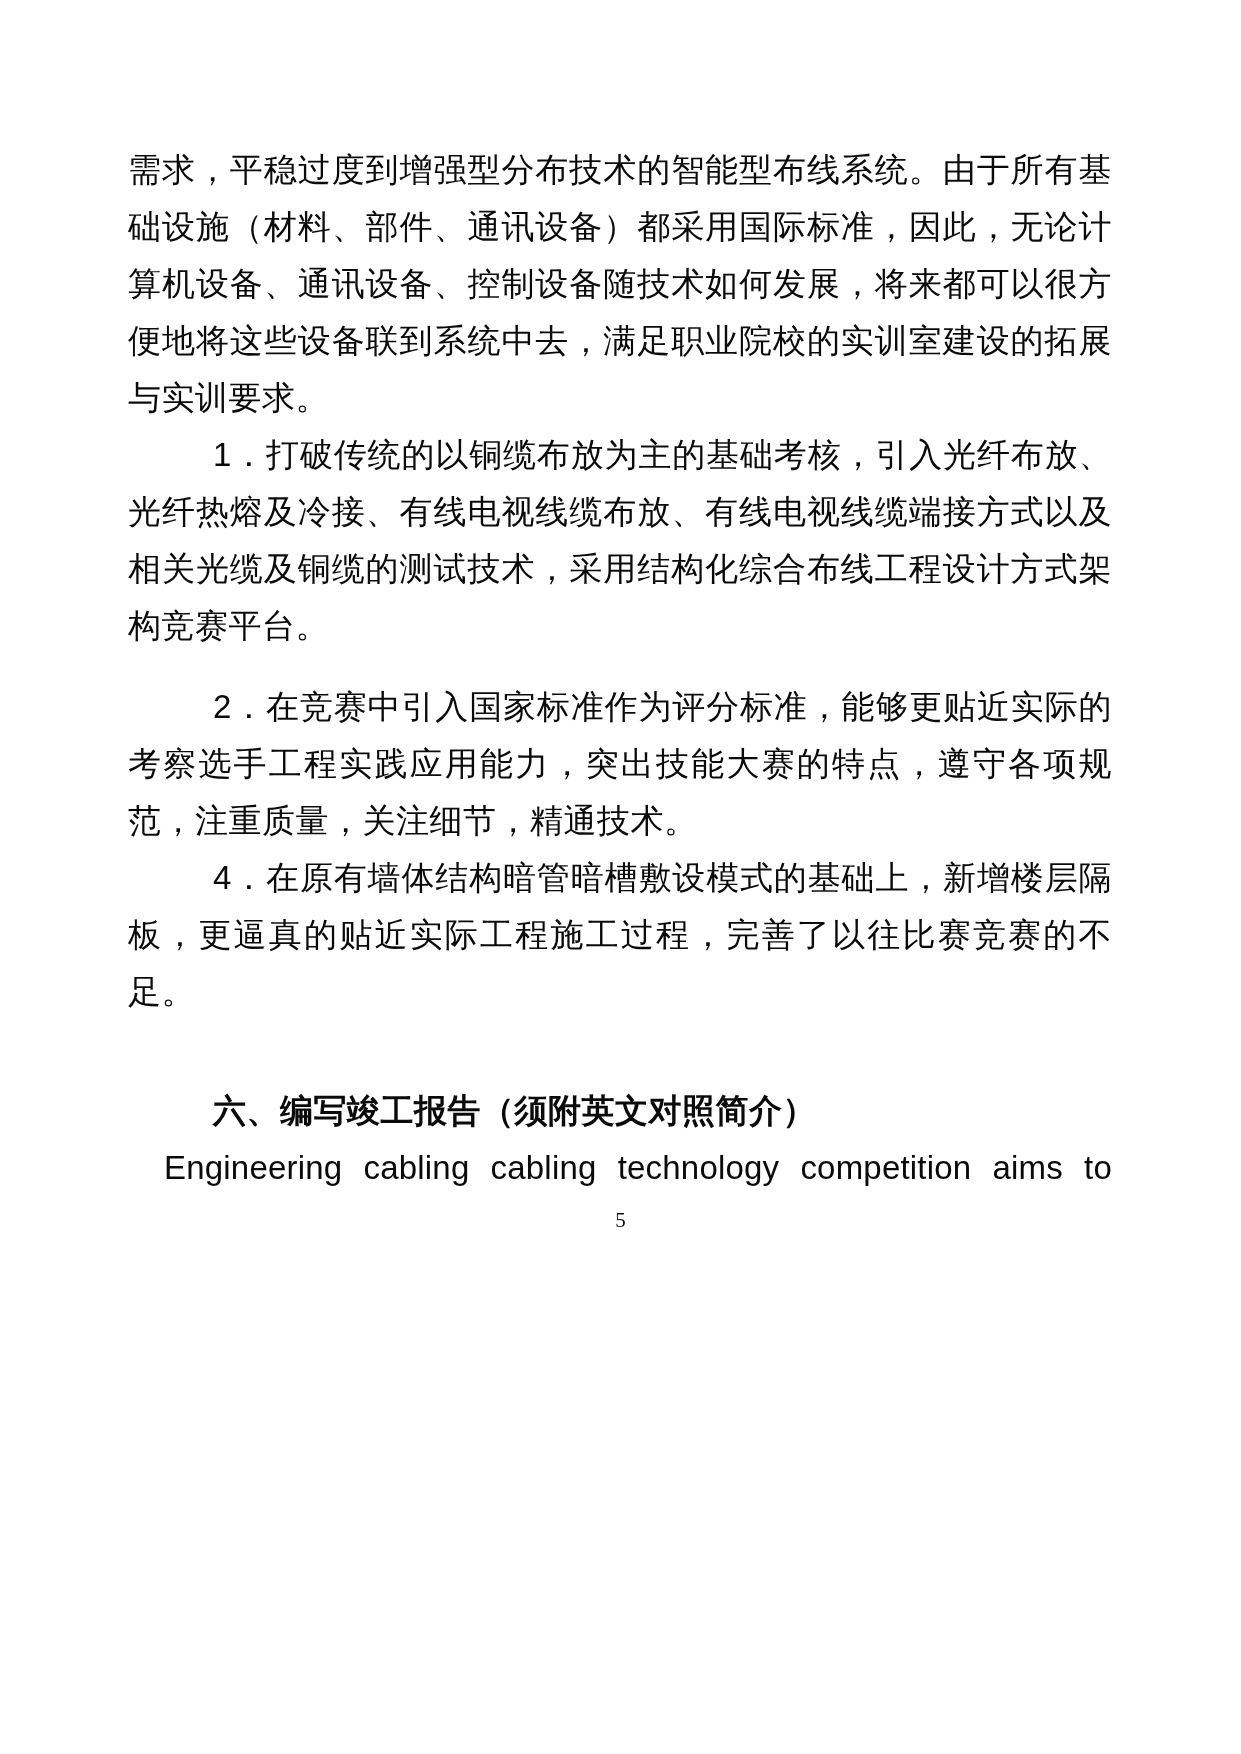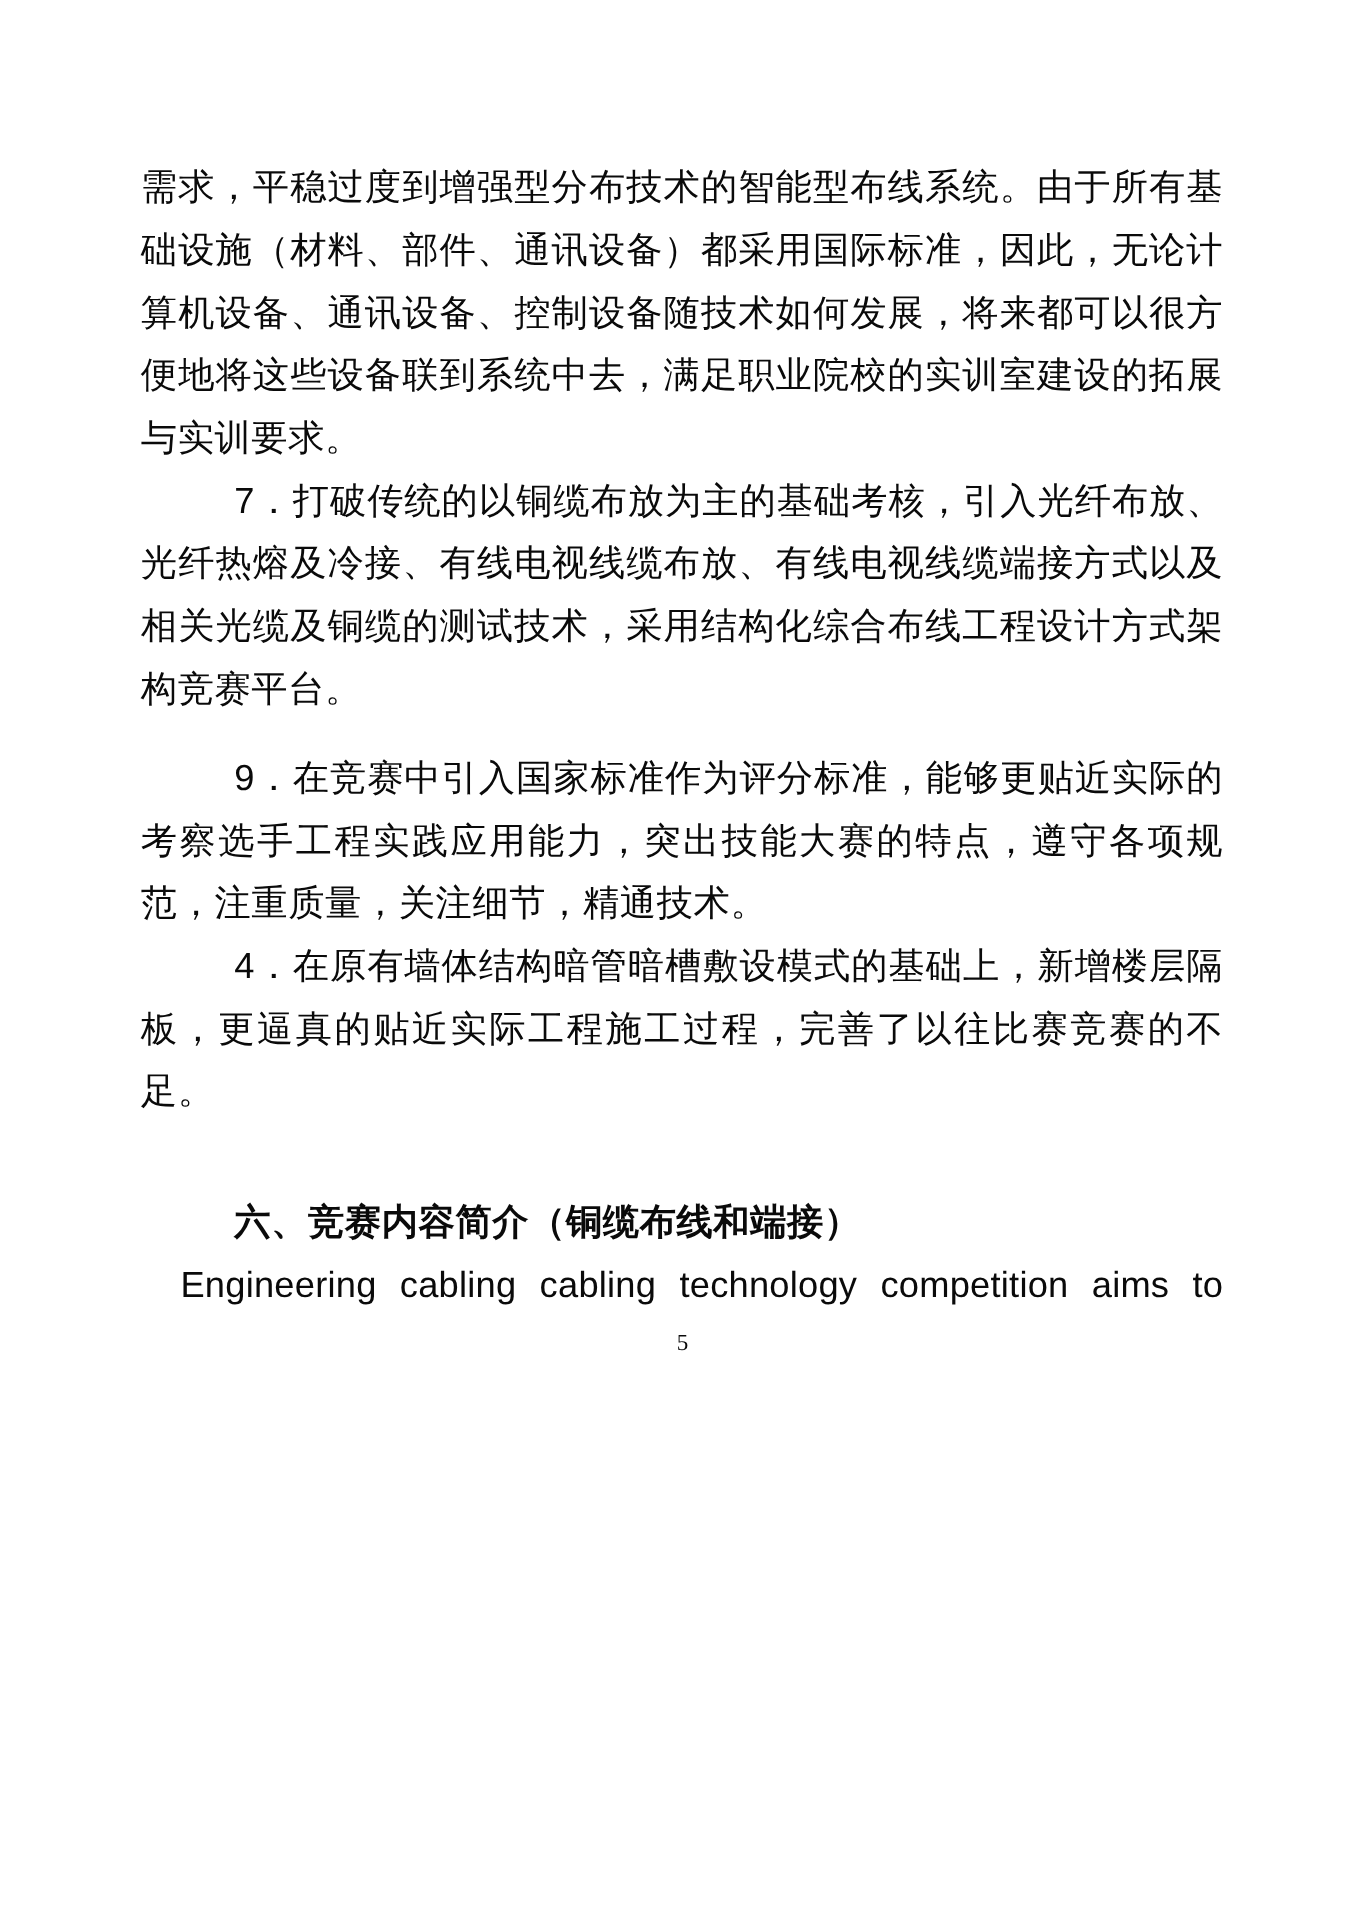--- a/index.html
+++ b/index.html
@@ -63,26 +63,26 @@
   }
 </style>
 </head>
 <body>
 
 <div class="page">
   <div class="content">
     <p class="para">需求，平稳过度到增强型分布技术的智能型布线系统。由于所有基础设施（材料、部件、通讯设备）都采用国际标准，因此，无论计算机设备、通讯设备、控制设备随技术如何发展，将来都可以很方便地将这些设备联到系统中去，满足职业院校的实训室建设的拓展与实训要求。</p>
 
 
-    <p class="para indent">7．打破传统的以铜缆布放为主的基础考核，引入光纤布放、光纤热熔及冷接、有线电视线缆布放、有线电视线缆端接方式以及相关光缆及铜缆的测试技术，采用结构化综合布线工程设计方式架构竞赛平台。</p>
+    <p class="para indent">1．打破传统的以铜缆布放为主的基础考核，引入光纤布放、光纤热熔及冷接、有线电视线缆布放、有线电视线缆端接方式以及相关光缆及铜缆的测试技术，采用结构化综合布线工程设计方式架构竞赛平台。</p>
 
-    <p class="para indent gap-before">9．在竞赛中引入国家标准作为评分标准，能够更贴近实际的考察选手工程实践应用能力，突出技能大赛的特点，遵守各项规范，注重质量，关注细节，精通技术。</p>
+    <p class="para indent gap-before">2．在竞赛中引入国家标准作为评分标准，能够更贴近实际的考察选手工程实践应用能力，突出技能大赛的特点，遵守各项规范，注重质量，关注细节，精通技术。</p>
 
     <p class="para indent">4．在原有墙体结构暗管暗槽敷设模式的基础上，新增楼层隔板，更逼真的贴近实际工程施工过程，完善了以往比赛竞赛的不足。</p>
 
-    <p class="para heading big-gap">六、竞赛内容简介（铜缆布线和端接）</p>
+    <p class="para heading big-gap">六、编写竣工报告（须附英文对照简介）</p>
 
 
     <p class="para english">Engineering cabling cabling technology competition aims to</p>
   </div>
 
   <div class="page-number">5</div>
 </div>
 
 </body></html>

